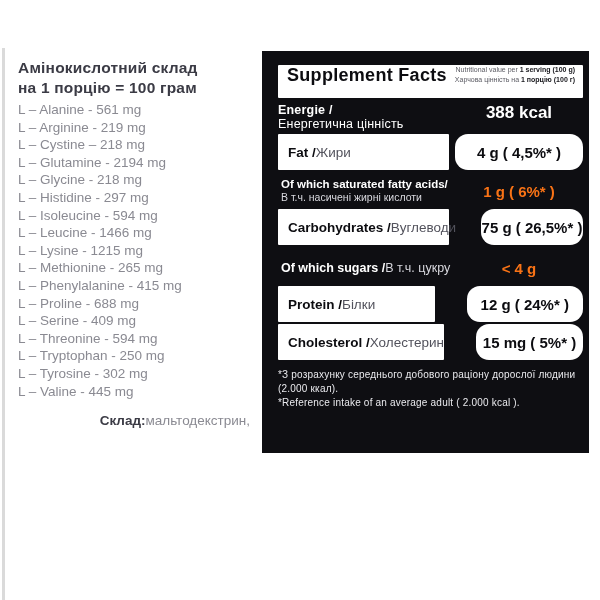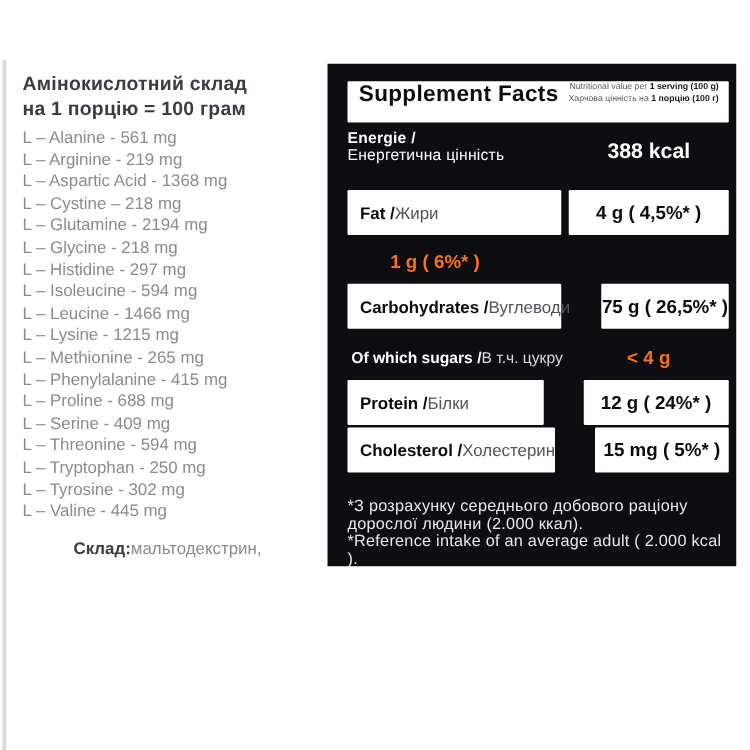--- a/index.html
+++ b/index.html
@@ -9,80 +9,79 @@
     font-family:"Liberation Sans", sans-serif;
     -webkit-font-smoothing:antialiased;
   }
   .edge-line{position:absolute;left:2px;top:48px;width:3px;height:552px;background:#dadada;}
 
   
   .left-col{position:absolute;left:18px;top:58px;width:232px;}
   .left-title{font-weight:bold;font-size:15.5px;line-height:19.5px;color:#3b3b45;letter-spacing:.2px;}
   .amino-list{list-style:none;margin:4px 0 0 0;padding:0;font-size:13.5px;line-height:17.6px;color:#8a8a92;}
   .composition{margin:11px 0 0 0;font-size:13.5px;line-height:19px;color:#8a8a92;}
-  .comp-line1{display:flex;justify-content:center;align-items:baseline;}
+  .comp-line1{display:flex;justify-content:flex-end;align-items:baseline;}
   .comp-label{color:#3b3b45;font-weight:bold;}
   .comp-rest{display:block;text-align:justify;}
 
   
   .panel{
     position:absolute;left:262px;top:51px;width:327px;height:402px;
     background:#0e0e12;box-sizing:border-box;padding:14px 6px 0 16px;
   }
   .hdr{
     background:#ffffff;height:33px;border-radius:1px;
     display:flex;align-items:flex-start;justify-content:space-between;
     padding:0 8px 0 9px;box-sizing:border-box;
   }
   .hdr-title{font-size:18px;font-weight:bold;color:#0c0c10;letter-spacing:.3px;white-space:nowrap;}
   .hdr-note{text-align:right;font-size:7px;line-height:9.5px;color:#5a5a62;white-space:nowrap;}
   .hdr-note b{color:#17171c;}
 
   .lab{width:171px;box-sizing:border-box;}
   .val{width:128px;margin-left:6px;display:flex;align-items:center;justify-content:center;font-weight:bold;box-sizing:border-box;}
 
-  .energy{display:flex;margin-top:5px;height:28px;align-items:flex-end;}
+  .energy{display:flex;margin-top:5px;height:28px;align-items:flex-start;}
   .energy .lab{color:#ffffff;font-size:12.5px;line-height:14px;letter-spacing:.2px;}
   .energy .lab strong{display:block;}
   .energy .val{color:#ffffff;font-size:17px;}
 
   .row{display:flex;}
-  .row.white{height:36px;margin-top:21px;}
+  .row.white{height:36px;margin-top:3px;}
   .row.white .lab{
     background:#ffffff;border-radius:1px;display:flex;align-items:center;
     padding-left:10px;color:#0c0c10;font-size:13.5px;white-space:nowrap;
   }
   .row.white .lab span{color:#52525c;}
-  .row.white .val{background:#ffffff;border-radius:1px;color:#0c0c10;font-size:15px;}
+  .row.white .val{background:#ffffff;border-radius:13px;color:#0c0c10;font-size:15px;}
   .row.dark{height:32px;margin-top:5px;}
   .row.dark .lab{color:#ffffff;display:flex;align-items:center;font-size:12.5px;padding-left:3px;white-space:nowrap;}
   .row.dark .lab span{color:#d9d9df;}
   .row.dark .val{color:#f97316;font-size:15px;}
   .row.dark.stacked .lab{display:block;padding-top:3px;font-size:11.5px;line-height:13px;}
   .row.dark.stacked .lab strong{display:block;}
   .row.dark.stacked .lab span{font-size:10.5px;}
   .row.m2{margin-top:2px;gap:26px;}
   .row.m7{margin-top:7px;}
 
-  .footnote{margin-top:20px;width:302px;color:#e9e9ed;font-size:13px;line-height:14px;letter-spacing:.2px;}
+  .footnote{margin-top:8px;width:302px;color:#e9e9ed;font-size:10px;line-height:14px;letter-spacing:.2px;}
 </style>
 </head>
 <body>
 
 <div class="edge-line"></div>
 
 <div class="left-col">
   <div class="left-title">
     <div>Амінокислотний склад</div>
     <div>на 1 порцію = 100 грам</div>
   </div>
   <ul class="amino-list">
       <li class="amino-item">L – Alanine - 561 mg</li>
       <li class="amino-item">L – Arginine - 219 mg</li>
-      <li class="amino-item">L – Aspartic Acid - 1368 mg</li>
       <li class="amino-item">L – Cystine – 218 mg</li>
       <li class="amino-item">L – Glutamine - 2194 mg</li>
       <li class="amino-item">L – Glycine - 218 mg</li>
       <li class="amino-item">L – Histidine - 297 mg</li>
       <li class="amino-item">L – Isoleucine - 594 mg</li>
       <li class="amino-item">L – Leucine - 1466 mg</li>
       <li class="amino-item">L – Lysine - 1215 mg</li>
       <li class="amino-item">L – Methionine - 265 mg</li>
       <li class="amino-item">L – Phenylalanine - 415 mg</li>
       <li class="amino-item">L – Proline - 688 mg</li>
@@ -120,20 +119,21 @@
 
   <div class="row white">
     <div class="lab">
         <strong>Fat / </strong>
         <span>Жири</span>
       </div>
     <div class="val">4 g ( 4,5%* )</div>
   </div>
 
   <div class="row dark stacked">
+    <div class="lab"><strong>Of which saturated fatty acids/</strong><span>В т.ч. насичені жирні кислоти</span></div>
     <div class="val">1 g ( 6%* )</div>
   </div>
 
   <div class="row white m2">
     <div class="lab">
         <strong>Carbohydrates / </strong>
         <span>Вуглеводи</span>
       </div>
     <div class="val">75 g ( 26,5%* )</div>
   </div>

